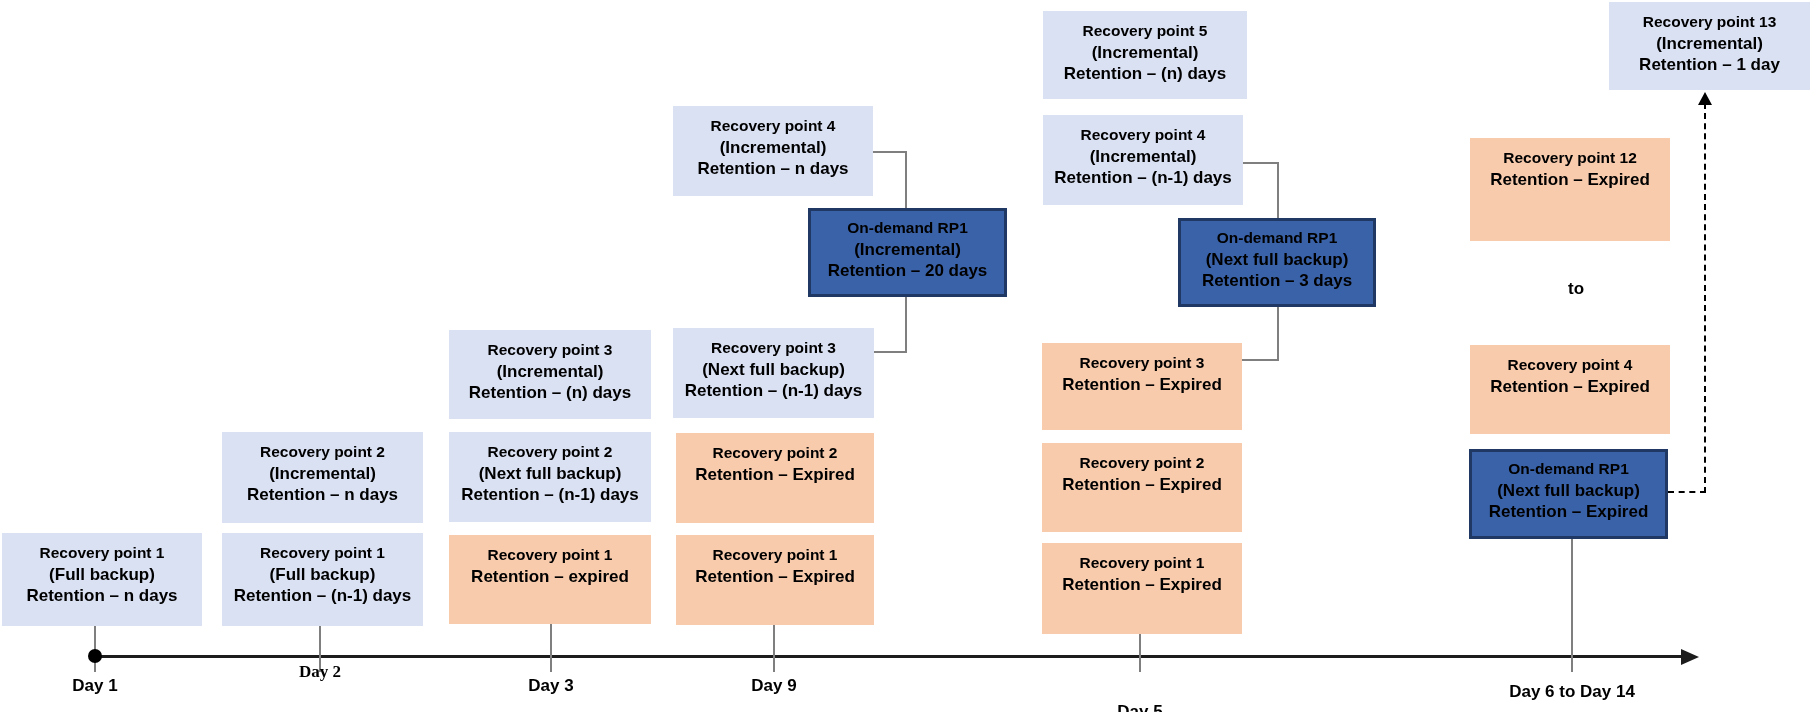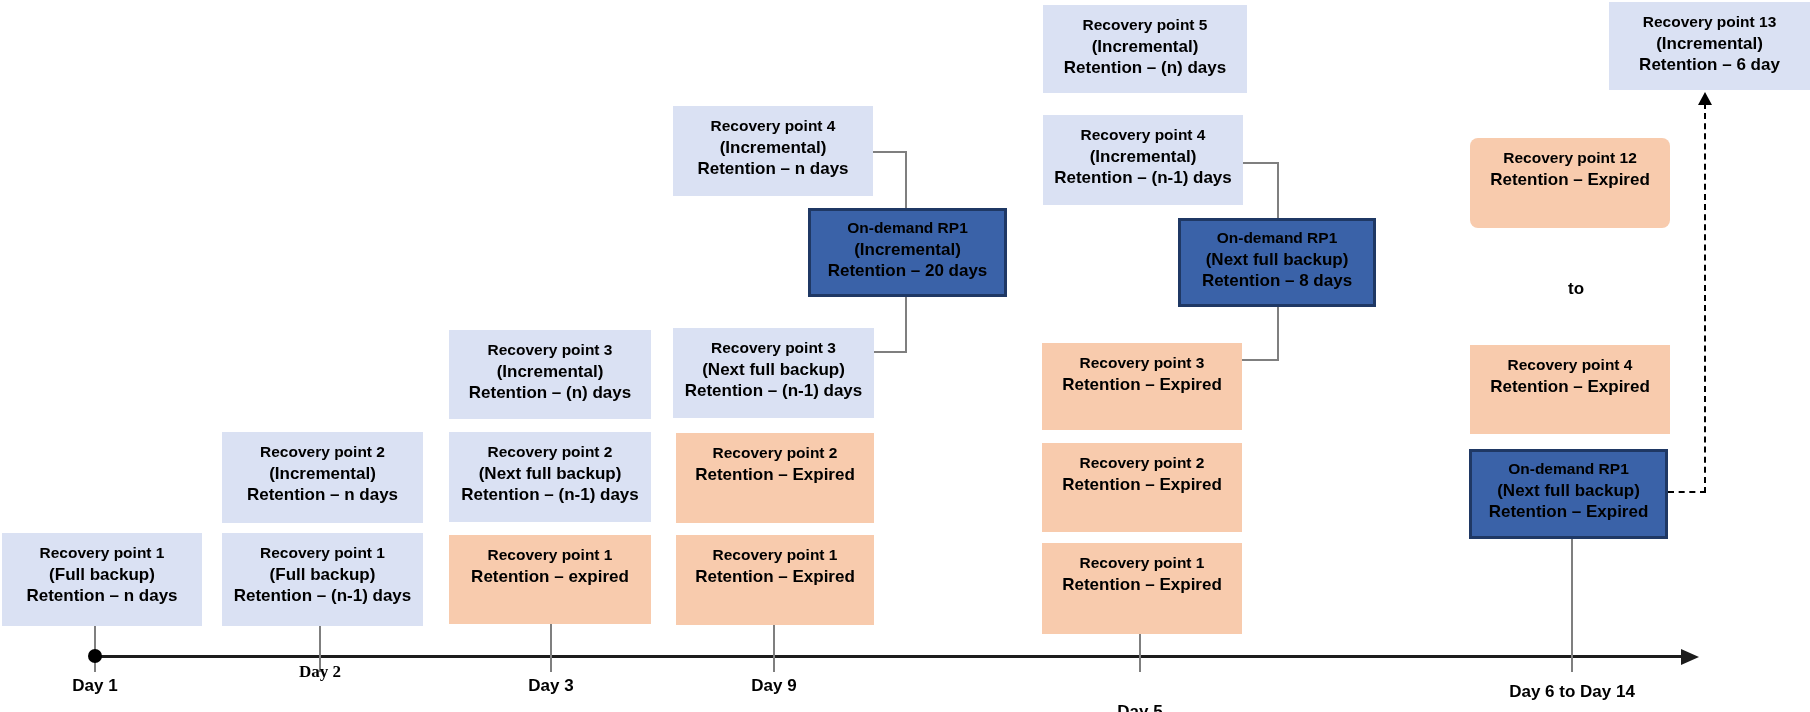--- a/index.html
+++ b/index.html
@@ -108,53 +108,53 @@
         <div class="s">Retention – (n-1) days</div>
       </div>
       <div class="box expired" style="left: 676px; top: 433px; width: 198px; height: 90px;">
         <div class="t">Recovery point 2</div>
         <div class="s">Retention – Expired</div>
       </div>
       <div class="box expired" style="left: 676px; top: 535px; width: 198px; height: 90px;">
         <div class="t">Recovery point 1</div>
         <div class="s">Retention – Expired</div>
       </div>
-      <div class="box active" style="left: 1043px; top: 5px; width: 204px; height: 88px;">
+      <div class="box active" style="left: 1043px; top: 11px; width: 204px; height: 88px;">
         <div class="t">Recovery point 5</div>
         <div class="s">(Incremental)</div>
         <div class="s">Retention – (n) days</div>
       </div>
       <div class="box active" style="left: 1043px; top: 115px; width: 200px; height: 90px;">
         <div class="t">Recovery point 4</div>
         <div class="s">(Incremental)</div>
         <div class="s">Retention – (n-1) days</div>
       </div>
       <div class="box ondemand" style="left: 1178px; top: 218px; width: 198px; height: 89px;">
         <div class="t">On-demand RP1</div>
         <div class="s">(Next full backup)</div>
-        <div class="s">Retention – 8 days</div>
+        <div class="s">Retention – 3 days</div>
       </div>
       <div class="box expired" style="left: 1042px; top: 343px; width: 200px; height: 87px;">
         <div class="t">Recovery point 3</div>
         <div class="s">Retention – Expired</div>
       </div>
       <div class="box expired" style="left: 1042px; top: 443px; width: 200px; height: 89px;">
         <div class="t">Recovery point 2</div>
         <div class="s">Retention – Expired</div>
       </div>
       <div class="box expired" style="left: 1042px; top: 543px; width: 200px; height: 91px;">
         <div class="t">Recovery point 1</div>
         <div class="s">Retention – Expired</div>
       </div>
       <div class="box active" style="left: 1609px; top: 2px; width: 201px; height: 88px;">
         <div class="t">Recovery point 13</div>
         <div class="s">(Incremental)</div>
-        <div class="s">Retention – 6 day</div>
+        <div class="s">Retention – 1 day</div>
       </div>
-      <div class="box expired" style="left: 1470px; top: 138px; width: 200px; height: 90px; border-radius: 8px;">
+      <div class="box expired" style="left: 1470px; top: 138px; width: 200px; height: 103px;">
         <div class="t">Recovery point 12</div>
         <div class="s">Retention – Expired</div>
       </div>
       <div class="box expired" style="left: 1470px; top: 345px; width: 200px; height: 89px;">
         <div class="t">Recovery point 4</div>
         <div class="s">Retention – Expired</div>
       </div>
       <div class="box ondemand" style="left: 1469px; top: 449px; width: 199px; height: 90px;">
         <div class="t">On-demand RP1</div>
         <div class="s">(Next full backup)</div>

